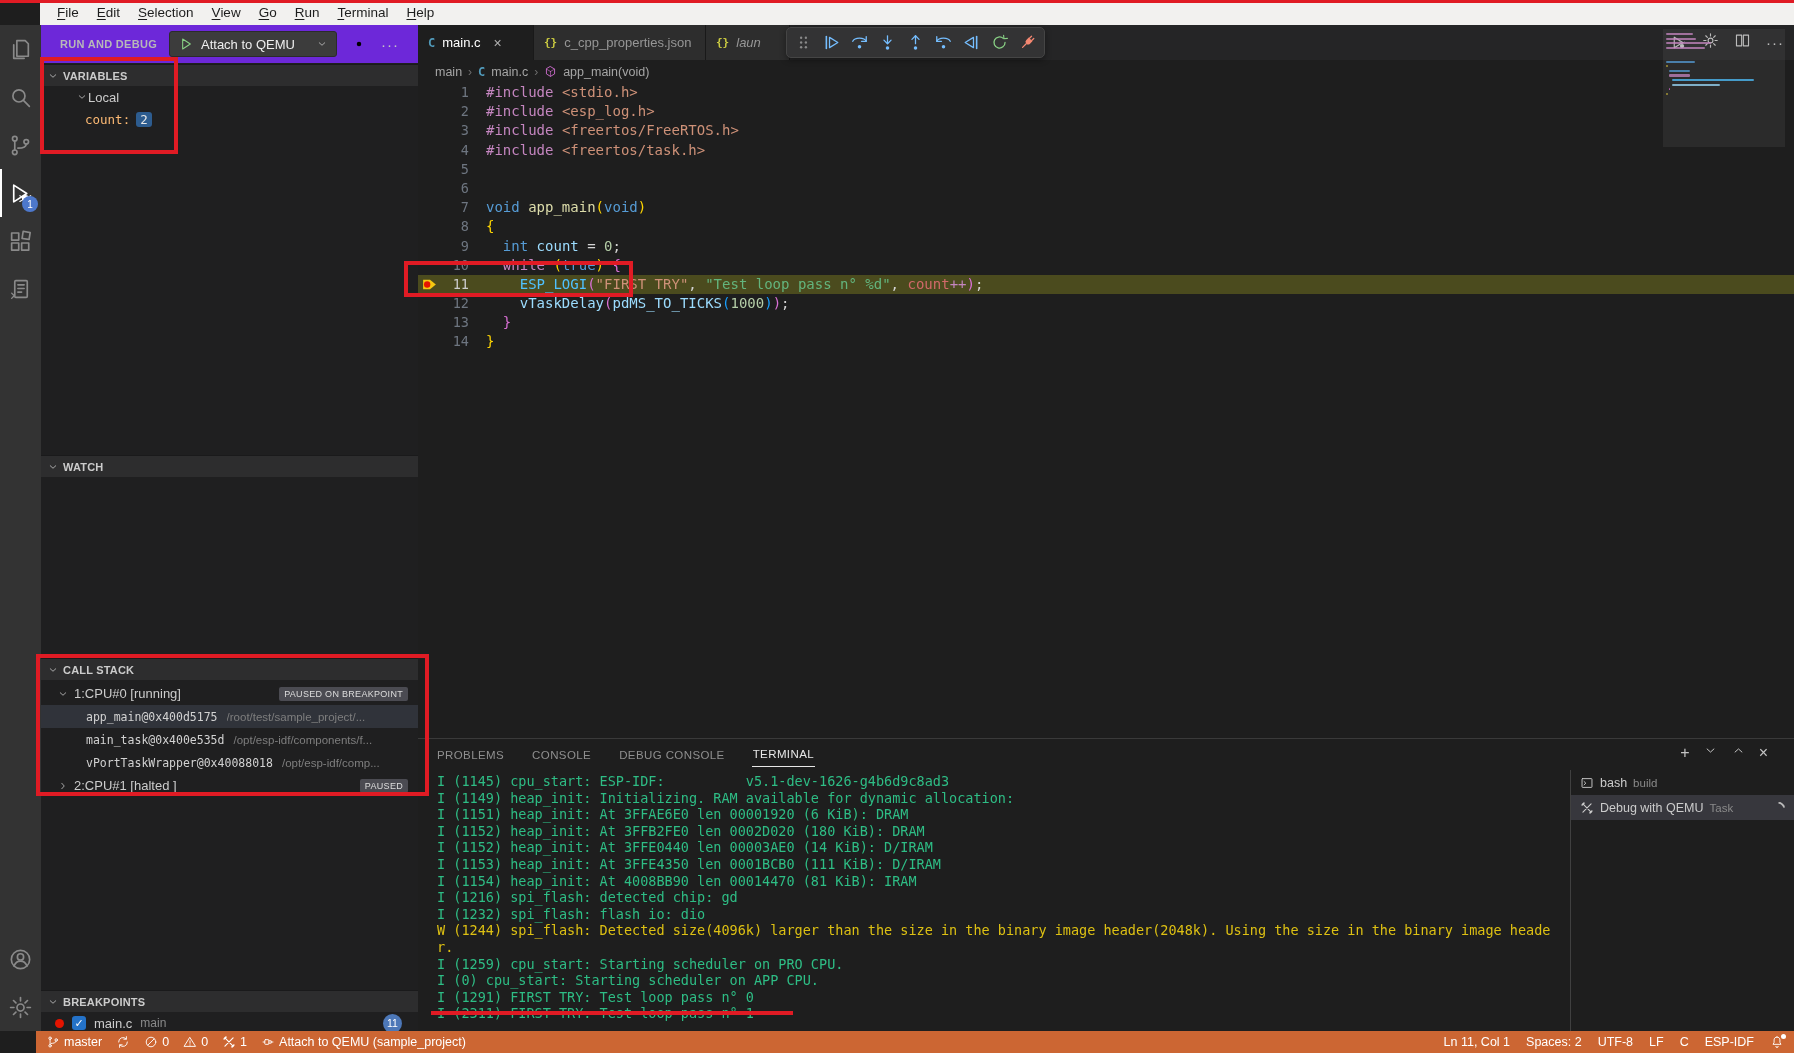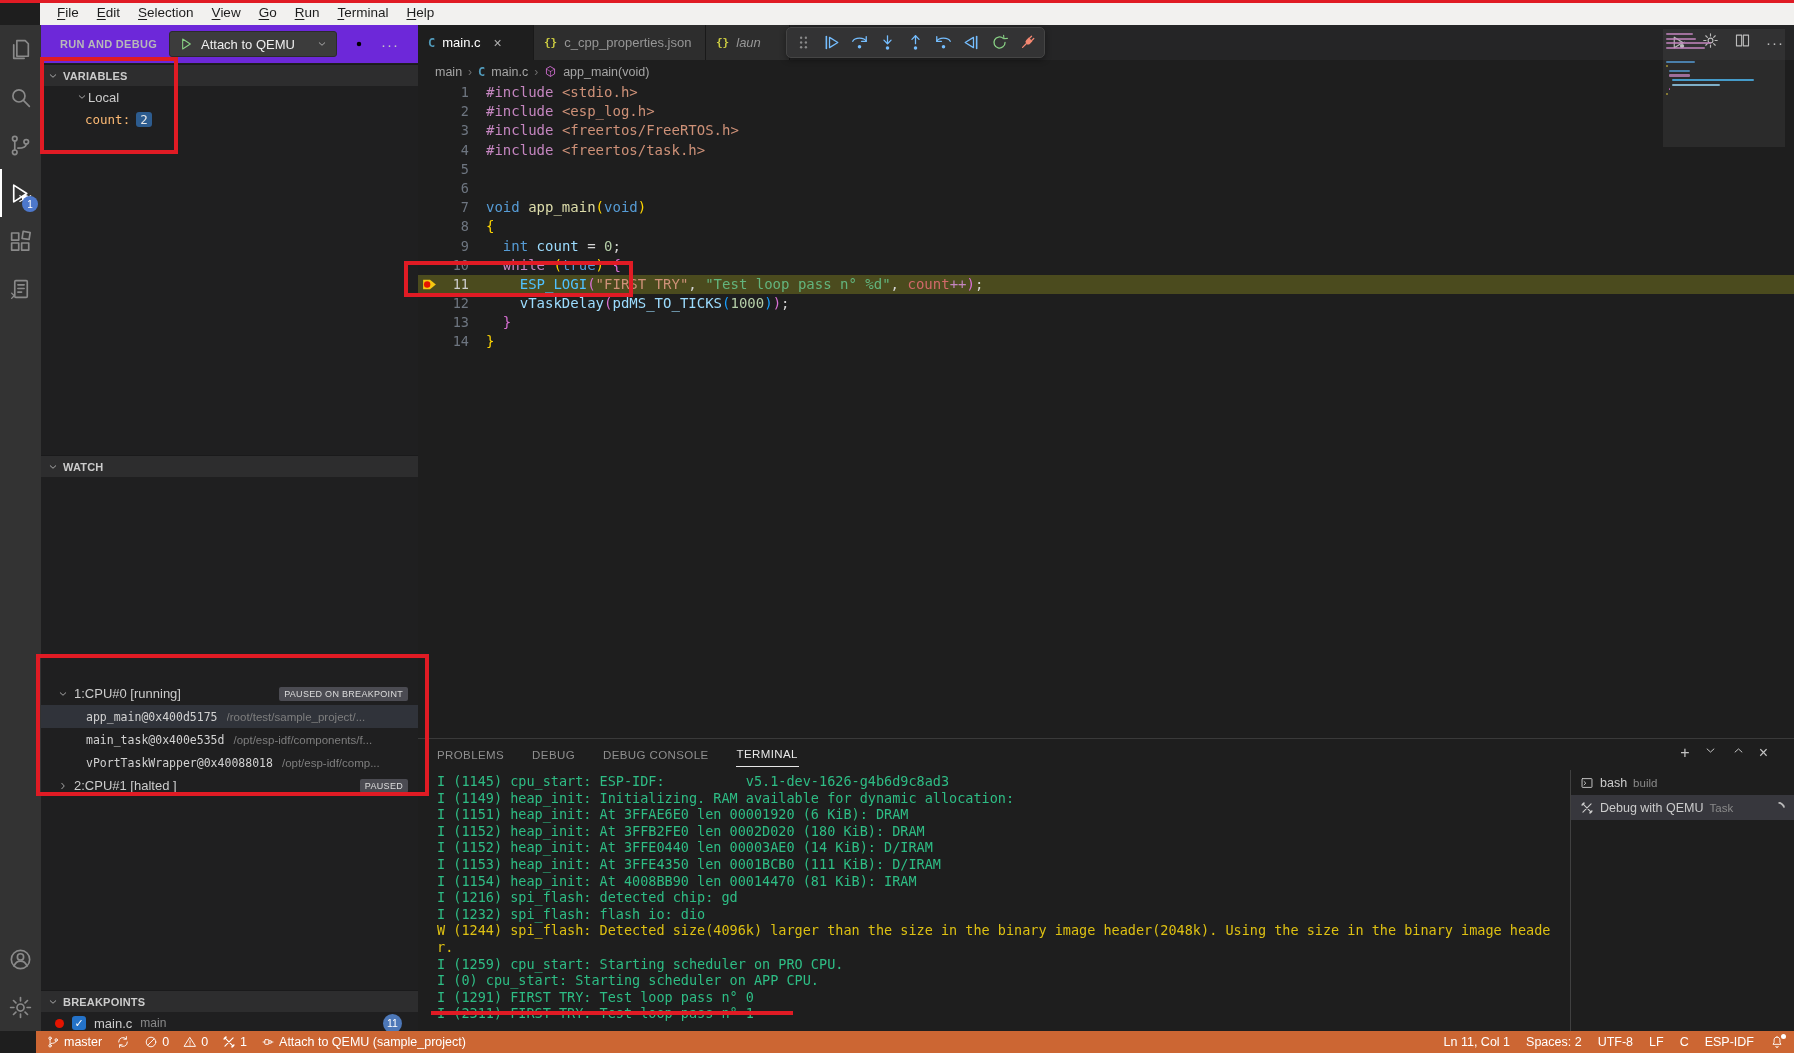--- a/index.html
+++ b/index.html
@@ -387,20 +387,28 @@
 
     <div class="section-header" style="top:430px">
       <span class="icon">
           <svg viewBox="0 0 24 24">
             <path d="M6.5 9.5l5.5 5 5.5-5"></path>
           </svg>
         </span>
       <span class="section-title">WATCH</span>
     </div>
 
+    <div class="section-header" style="top:633px">
+      <span class="icon">
+          <svg viewBox="0 0 24 24">
+            <path d="M6.5 9.5l5.5 5 5.5-5"></path>
+          </svg>
+        </span>
+      <span class="section-title">CALL STACK</span>
+    </div>
     <div id="callstack-rows">
         <div class="cs-thread">
           <span class="icon" style="color:#c5c5c5">
             <svg viewBox="0 0 24 24">
               <path d="M6.5 9.5l5.5 5 5.5-5"></path>
             </svg>
           </span>
           <span>1:CPU#0 [running]</span>
           <span class="cs-badge">PAUSED ON BREAKPOINT</span>
         </div>
@@ -693,21 +701,21 @@
         <span class="mm-mark" style="top:45.4px;left:5.8px;width:21px;background:#C586C0"></span>
         <span class="mm-mark" style="top:50px;left:8.6px;width:82.5px;background:#4FC1FF"></span>
         <span class="mm-mark" style="top:54.599999999999994px;left:8.6px;width:48px;background:#9CDCFE"></span>
         <span class="mm-mark" style="top:59.199999999999996px;left:5.8px;width:1.5px;background:#da70d6"></span>
         <span class="mm-mark" style="top:63.8px;left:3px;width:1.5px;background:#cbb53a"></span>
       </div>
 
     <div id="panel">
       <div id="panel-tabs">
           <span class="panel-tab">PROBLEMS</span>
-          <span class="panel-tab">DEBUG</span>
+          <span class="panel-tab">CONSOLE</span>
           <span class="panel-tab">DEBUG CONSOLE</span>
           <span class="panel-tab active">TERMINAL</span>
         </div>
       <div id="panel-actions">
           <span class="glyph">+</span>
           <span><span class="icon">
               <svg viewBox="0 0 24 24">
                 <path d="M6.5 9.5l5.5 5 5.5-5"></path>
               </svg>
             </span></span>

